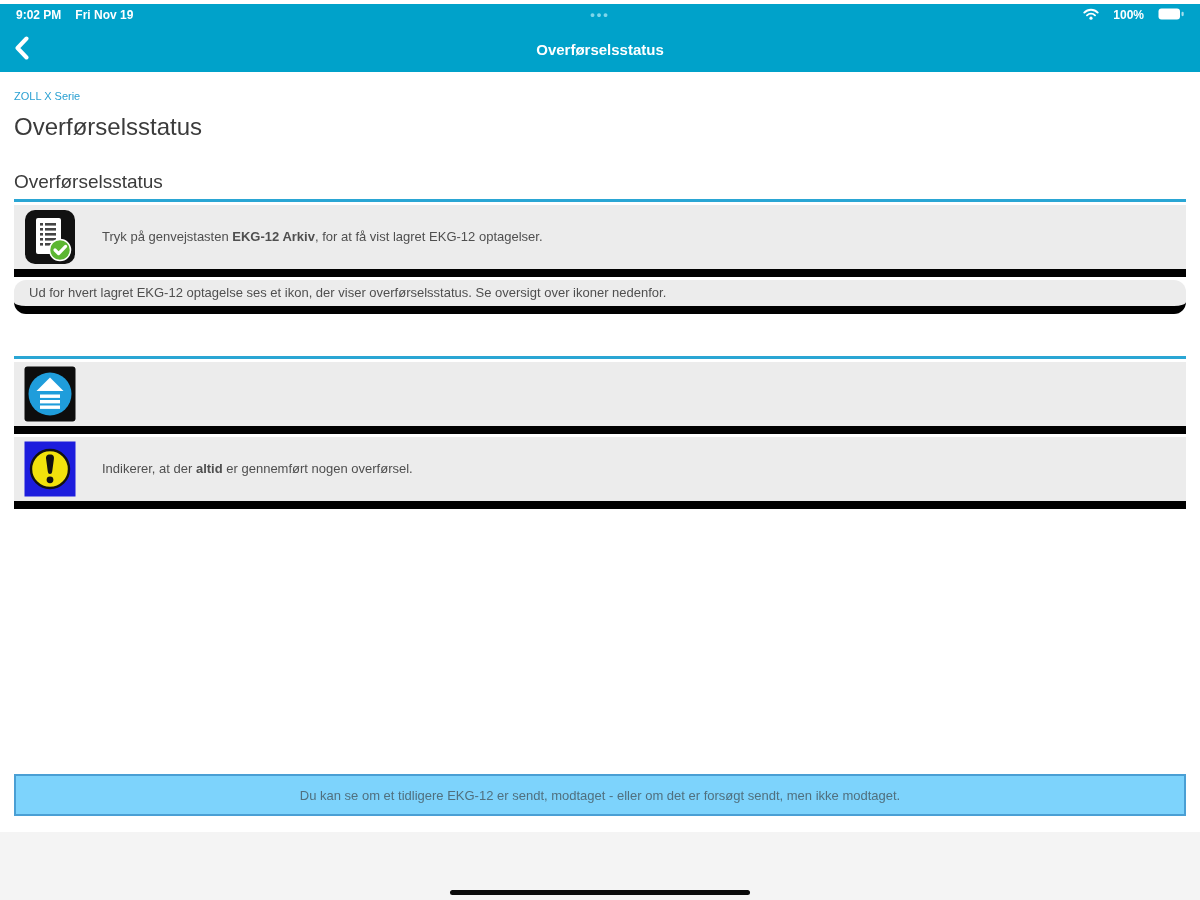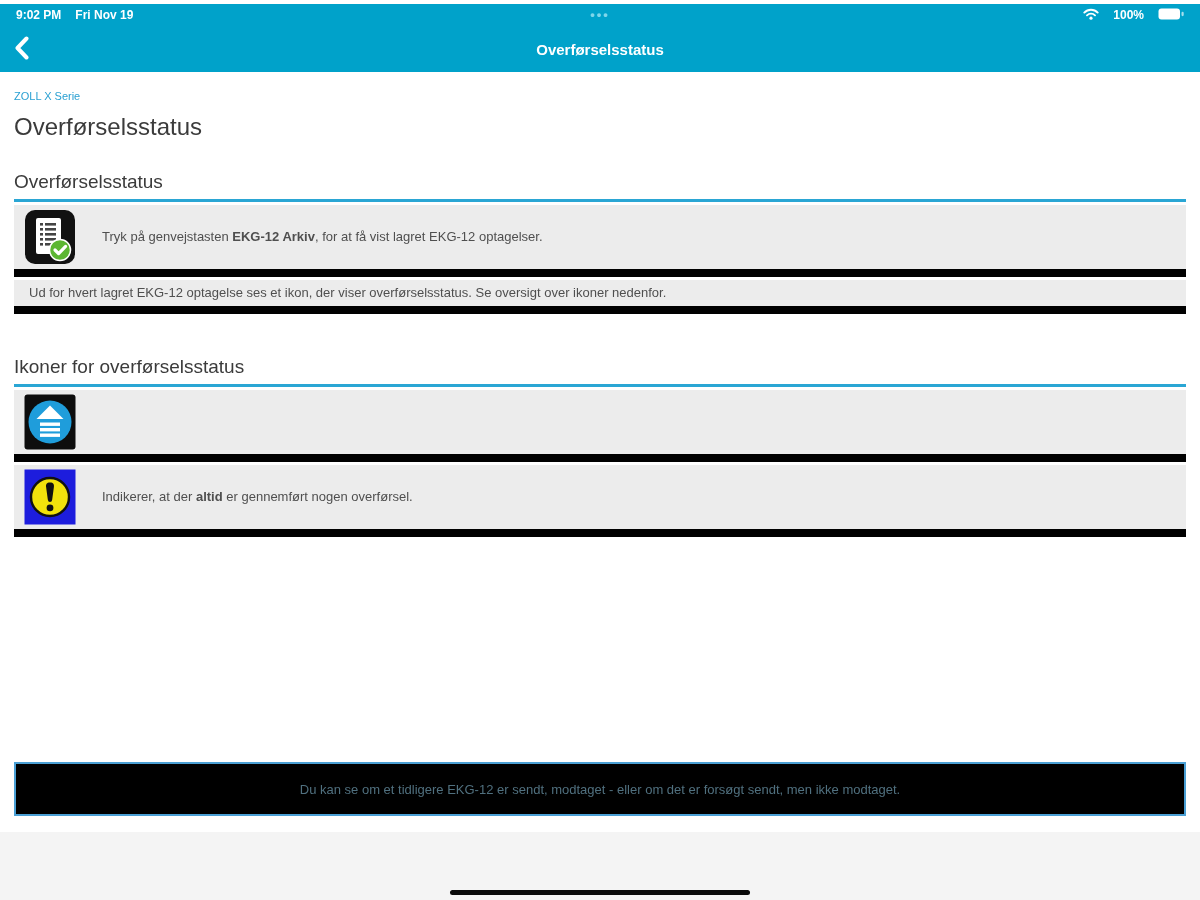--- a/index.html
+++ b/index.html
@@ -36,31 +36,31 @@
   .breadcrumb { font-size:11px; color:#2aa0d2; text-decoration:none; display:inline-block; }
   .page-title { font-size:24px; color:#3b3b3b; font-weight:400; margin-top:9px; }
   .section1 { margin-top:30px; }
   .section2 { margin-top:42px; }
   .section-heading { font-size:19px; color:#3b3b3b; font-weight:400; margin-bottom:6px; }
   .section-rule { height:3px; background:#2aa6d4; }
   .row {
     background:#ececec; border-bottom:8px solid #000000; margin-top:3px;
     display:flex; align-items:center; padding:2px 10px; min-height:58px;
   }
-  .row.text-only { min-height:31px; padding-top:4px; padding-bottom:4px; }
+  .row.text-only { min-height:31px; padding-top:4px; padding-bottom:4px;border-radius:12px; }
   .row.indent-text { min-height:54px; }
   .row .tile { width:52px; height:56px; flex:0 0 auto; margin:2px 0; }
   .row .rtext { margin-left:26px; font-size:13px; color:#4f4f4f; line-height:1.35; }
   .row.text-only .rtext { margin-left:5px; }
   .row.indent-text .rtext { margin-left:68px; }
   .spacer { flex:1 1 auto; }
   
   .info-box {
-    flex:0 0 auto; margin:0 14px 16px; height:54px;
-    background:#000000; border:2px solid #4a9fd4;
+    flex:0 0 auto; margin:0 14px 16px; height:42px;
+    background:#7dd3fc; border:2px solid #4a9fd4;
     display:flex; align-items:center; justify-content:center;
     font-size:13px; color:#50707f;
   }
   
   .footer {
     flex:0 0 auto; height:72px; background:#f4f4f4; position:relative;
     display:flex; justify-content:center; padding-top:23px;
   }
   .footer-text { font-size:12.5px; font-style:italic; color:#666; }
   .home-indicator {
@@ -142,21 +142,20 @@
         <span class="rtext"><span>Tryk på genvejstasten </span><b>EKG-12 Arkiv</b><span>, for at få vist lagret EKG-12 optagelser.</span></span>
       </div>
 
       <div class="row text-only">
         <span class="rtext">Ud for hvert lagret EKG-12 optagelse ses et ikon, der viser overførselsstatus. Se oversigt over ikoner nedenfor.</span>
       </div>
     </div>
 
     
     <div class="section2">
-      <div class="section-heading">Ikoner for overførselsstatus</div>
       <div class="section-rule"></div>
 
       <div class="row">
         <span class="tile">
           <svg width="52" height="56" viewBox="0 0 52 56">
             <rect x="0.5" y="0.5" width="51" height="55" rx="3" fill="#0d0d0d"></rect>
             <circle cx="26" cy="28" r="21.5" fill="#1f9ddb"></circle>
             <polygon points="26,11.5 12.5,25 39.5,25" fill="#fff"></polygon>
             <rect x="16" y="28.5" width="20" height="3.4" fill="#fff"></rect>
             <rect x="16" y="34" width="20" height="3.4" fill="#fff"></rect>

